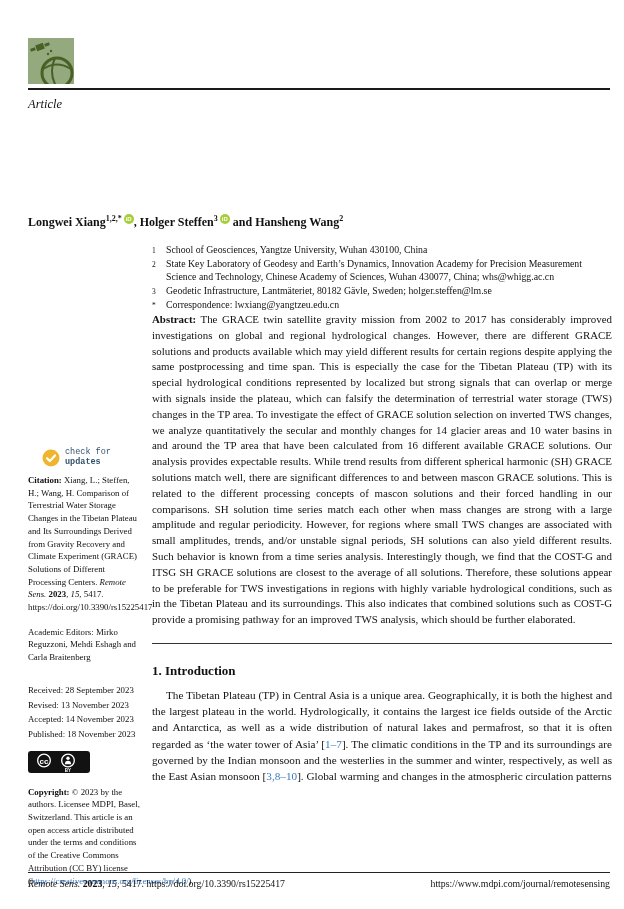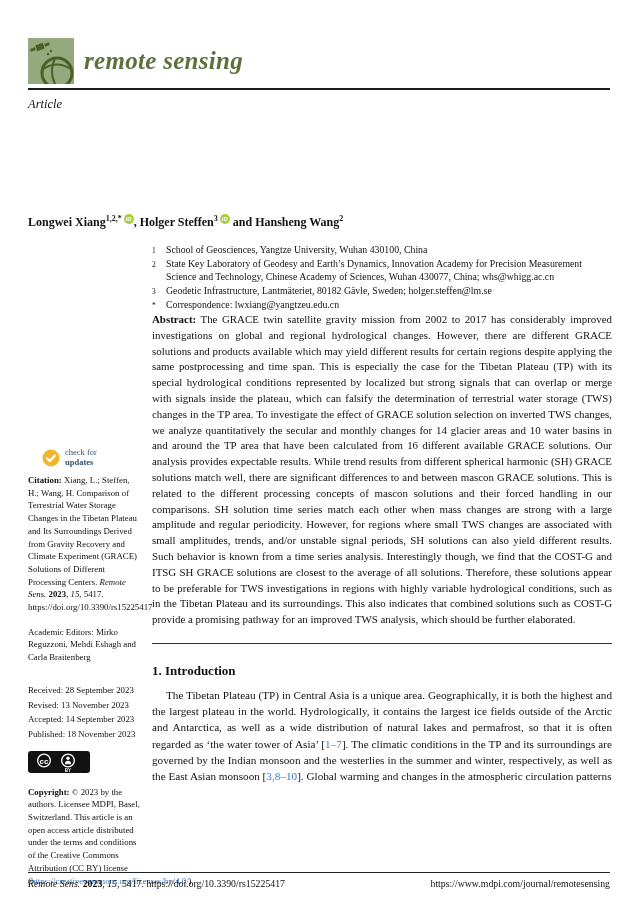--- a/index.html
+++ b/index.html
@@ -20,21 +20,21 @@
   .title { position:absolute; left:28px; top:111px; width:578px; font-size:20px; line-height:25px; font-weight:bold; letter-spacing:0.1px; }
   .authors { position:absolute; left:28px; top:214px; font-size:12px; font-weight:bold; }
   .authors sup { font-size:8px; font-weight:bold; }
   .orcid { display:inline-block; width:10px; height:10px; border-radius:50%; background:#a6ce39; color:#fff;
            font-family:"Liberation Sans", sans-serif; font-size:6px; font-weight:bold; text-align:center;
            line-height:10px; vertical-align:super; margin-left:2px; }
 
   
   .side-col { position:absolute; left:28px; top:448px; width:113px; font-size:8.8px; line-height:12.7px; }
   .check-updates { display:flex; align-items:center; gap:5px; cursor:pointer; margin-left:14px; }
-  .cu-text { font-family:Liberation Serif, serif; color:#33536b; font-size:8.5px; line-height:9.5px; }
+  .cu-text { font-family:Liberation Mono, monospace; color:#33536b; font-size:8.5px; line-height:9.5px; }
   .cu-text .l2 { font-weight:bold; }
   .cite-block { margin-top:7px; }
   .editors { margin-top:12px; }
   .dates { margin-top:20px; }
   .dates div { margin-bottom:2.1px; }
   .cc-badge { margin-top:10px; }
   .copyright { margin-top:9px; }
 
   
   .main-col { position:absolute; left:152px; top:243px; width:460px; }
@@ -75,21 +75,20 @@
           <path d="M27,20 Q20,35 29,50" fill="none" stroke="#4a6026" stroke-width="2"></path>
           <g transform="rotate(-20 12 9)">
             <rect x="8" y="6" width="8" height="6" fill="#4a6026"></rect>
             <rect x="2" y="7.5" width="5" height="3" fill="#4a6026"></rect>
             <rect x="17" y="7.5" width="5" height="3" fill="#4a6026"></rect>
           </g>
           <circle cx="20" cy="16" r="1.2" fill="#4a6026"></circle>
           <circle cx="23" cy="13" r="1.2" fill="#4a6026"></circle>
         </svg>
       </div>
-      <span class="journal-name">remote sensing</span>
     </div>
   </div>
   <div class="header-rule"></div>
 
   <div class="article-type">Article</div>
 
   <div class="authors">
     <span>Longwei Xiang</span><sup>1,2,*</sup><span class="orcid">iD</span><span>, </span><span>Holger Steffen</span><sup>3</sup><span class="orcid">iD</span><span> and </span><span>Hansheng Wang</span><sup>2</sup>
   </div>
 
@@ -105,21 +104,21 @@
       </div>
     </div>
 
     <div class="cite-block"><span class="seg-label">Citation: </span><span class="seg-plain">Xiang, L.; Steffen, H.; Wang, H. Comparison of Terrestrial Water Storage Changes in the Tibetan Plateau and Its Surroundings Derived from Gravity Recovery and Climate Experiment (GRACE) Solutions of Different Processing Centers. </span><span class="seg-italic">Remote Sens. </span><span class="seg-bold">2023</span><span class="seg-plain">, </span><span class="seg-italic">15</span><span class="seg-plain">, 5417. </span><span class="seg-url">https://doi.org/10.3390/rs15225417</span></div>
 
     <div class="editors">Academic Editors: Mirko Reguzzoni, Mehdi Eshagh and Carla Braitenberg</div>
 
     <div class="dates">
       <div><span>Received:</span><span> 28 September 2023</span></div>
       <div><span>Revised:</span><span> 13 November 2023</span></div>
-      <div><span>Accepted:</span><span> 14 September 2023</span></div>
+      <div><span>Accepted:</span><span> 14 November 2023</span></div>
       <div><span>Published:</span><span> 18 November 2023</span></div>
     </div>
 
     <div class="cc-badge">
       <svg width="62" height="22" viewBox="0 0 62 22">
         <rect x="0" y="0" width="62" height="22" rx="3" fill="#121212"></rect>
         <circle cx="16" cy="9.5" r="6.3" fill="none" stroke="#fff" stroke-width="1.3"></circle>
         <text x="16" y="12.5" text-anchor="middle" font-family="Liberation Sans, sans-serif" font-size="8" font-weight="bold" fill="#fff">cc</text>
         <circle cx="40" cy="9.5" r="6.3" fill="none" stroke="#fff" stroke-width="1.3"></circle>
         <circle cx="40" cy="7.2" r="1.7" fill="#fff"></circle>

